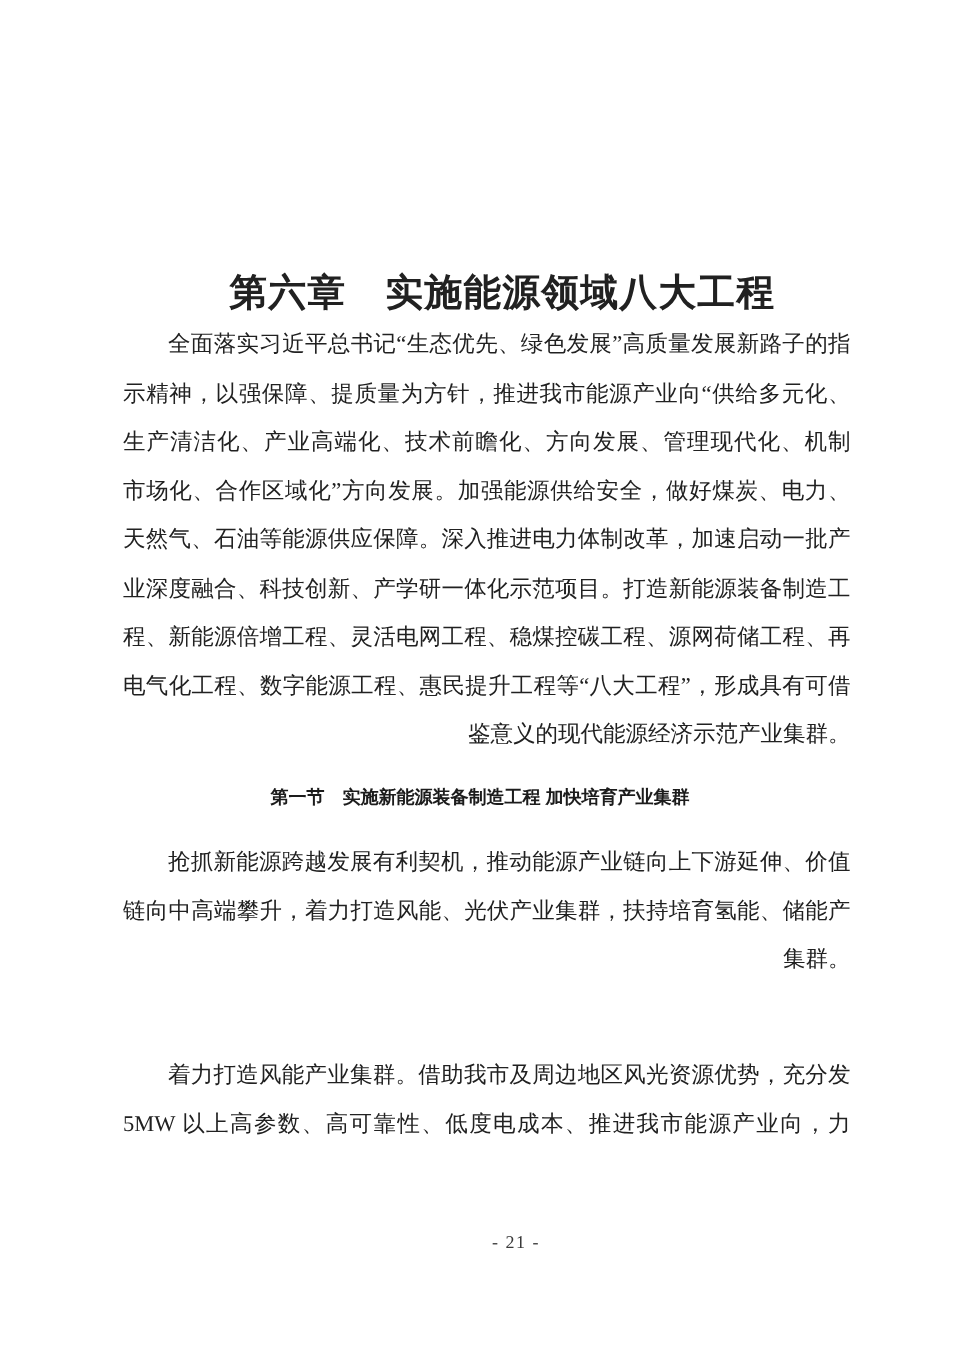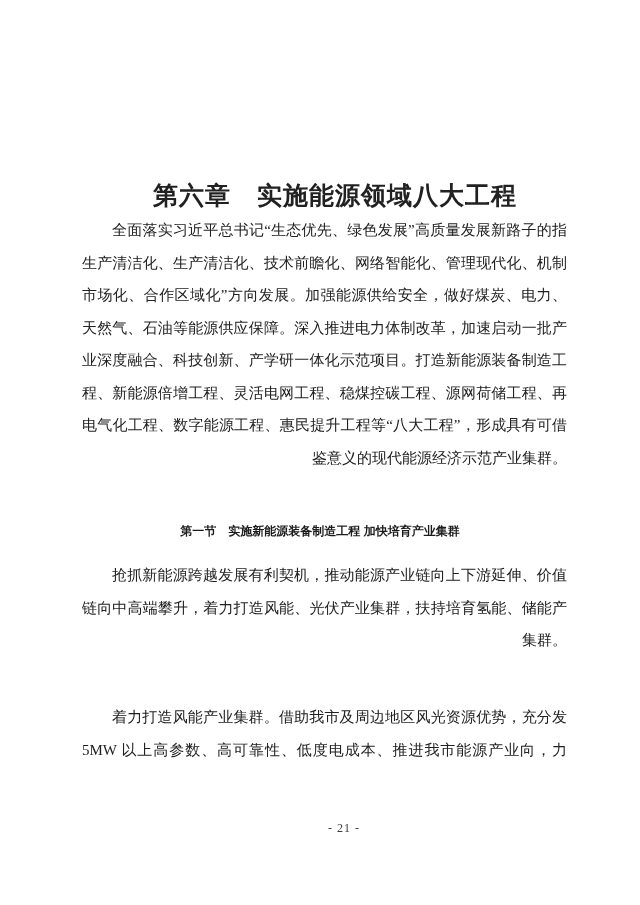--- a/index.html
+++ b/index.html
@@ -82,21 +82,22 @@
 </style>
 </head>
 <body>
 
 <div class="page">
 
   <h1 class="chapter-title">第六章　实施能源领域八大工程</h1>
 
   <div class="para para1">
     <div class="line j indent">全面落实习近平总书记“生态优先、绿色发展”高质量发展新路子的指</div>
-    <div class="line j">生产清洁化、生产清洁化、技术前瞻化、网络智能化、管理现代化、机制</div>
+    <div class="line j">示精神，以强保障、提质量为方针，推进我市能源产业向“供给多元化、</div>
+    <div class="line j">生产清洁化、产业高端化、技术前瞻化、方向发展、管理现代化、机制</div>
     <div class="line j">市场化、合作区域化”方向发展。加强能源供给安全，做好煤炭、电力、</div>
     <div class="line j">天然气、石油等能源供应保障。深入推进电力体制改革，加速启动一批产</div>
     <div class="line j">业深度融合、科技创新、产学研一体化示范项目。打造新能源装备制造工</div>
     <div class="line j">程、新能源倍增工程、灵活电网工程、稳煤控碳工程、源网荷储工程、再</div>
     <div class="line j">电气化工程、数字能源工程、惠民提升工程等“八大工程”，形成具有可借</div>
     <div class="line last">鉴意义的现代能源经济示范产业集群。</div>
   </div>
 
   <h2 class="section-title">第一节　实施新能源装备制造工程 加快培育产业集群</h2>
 

